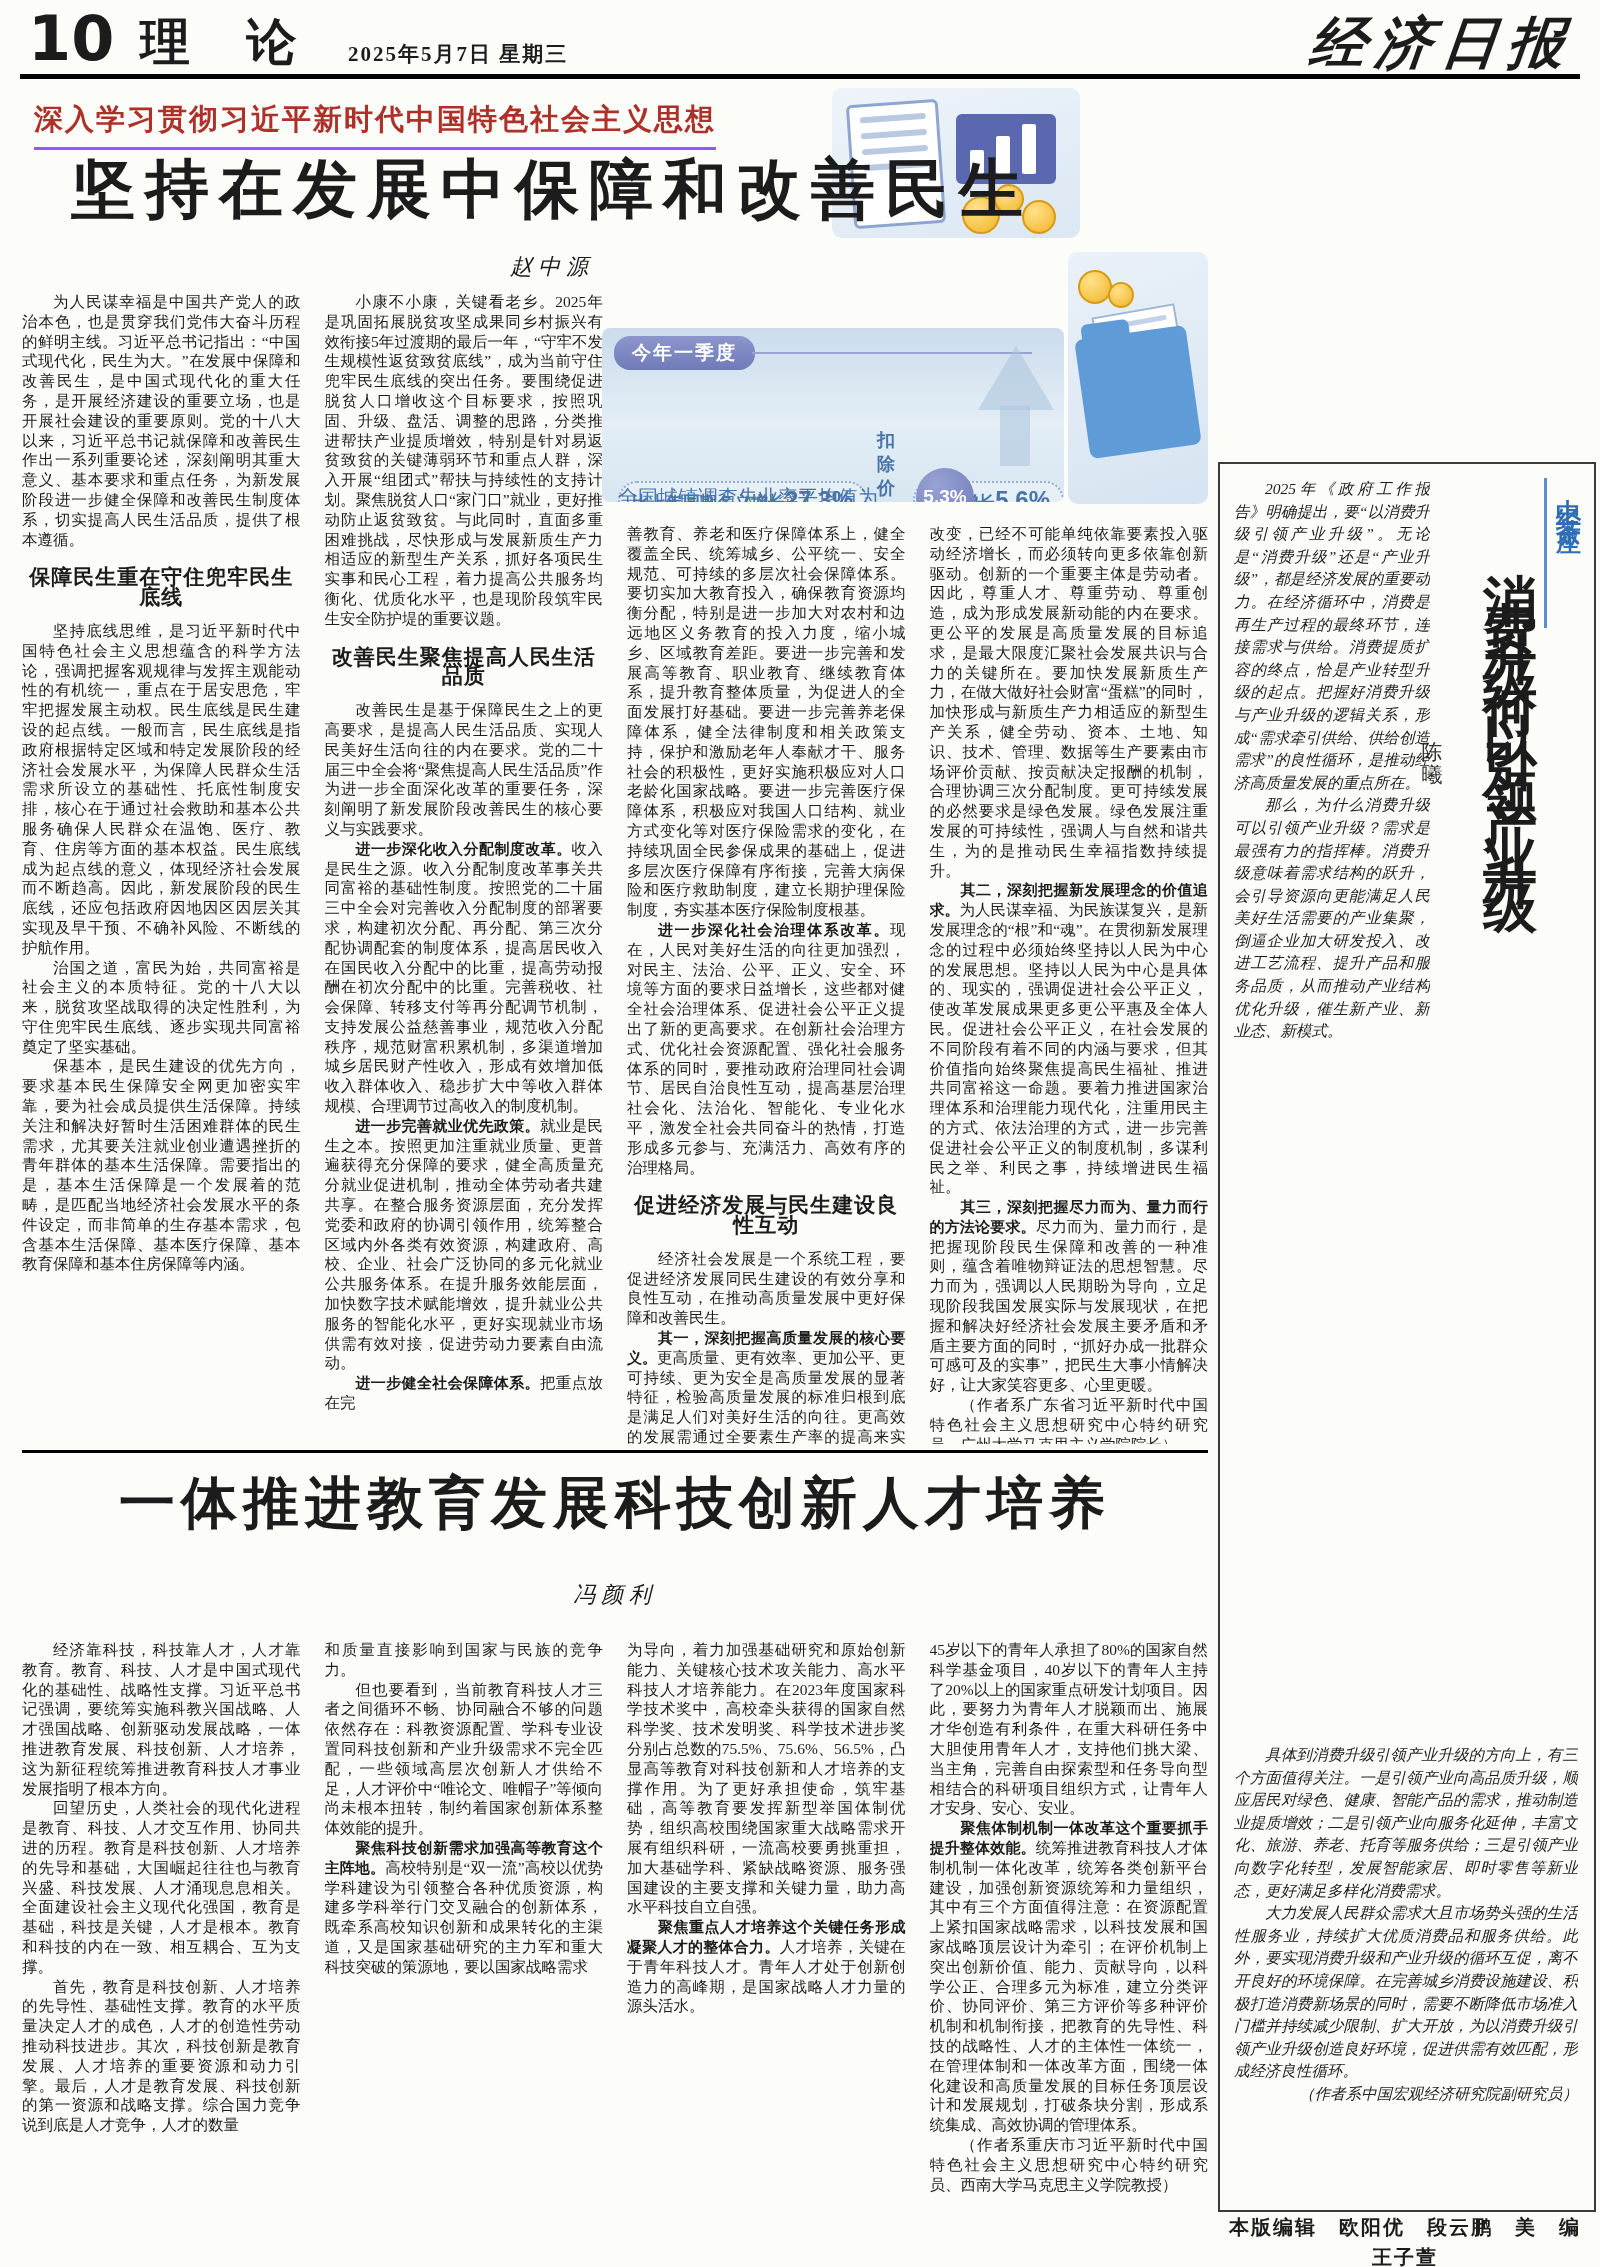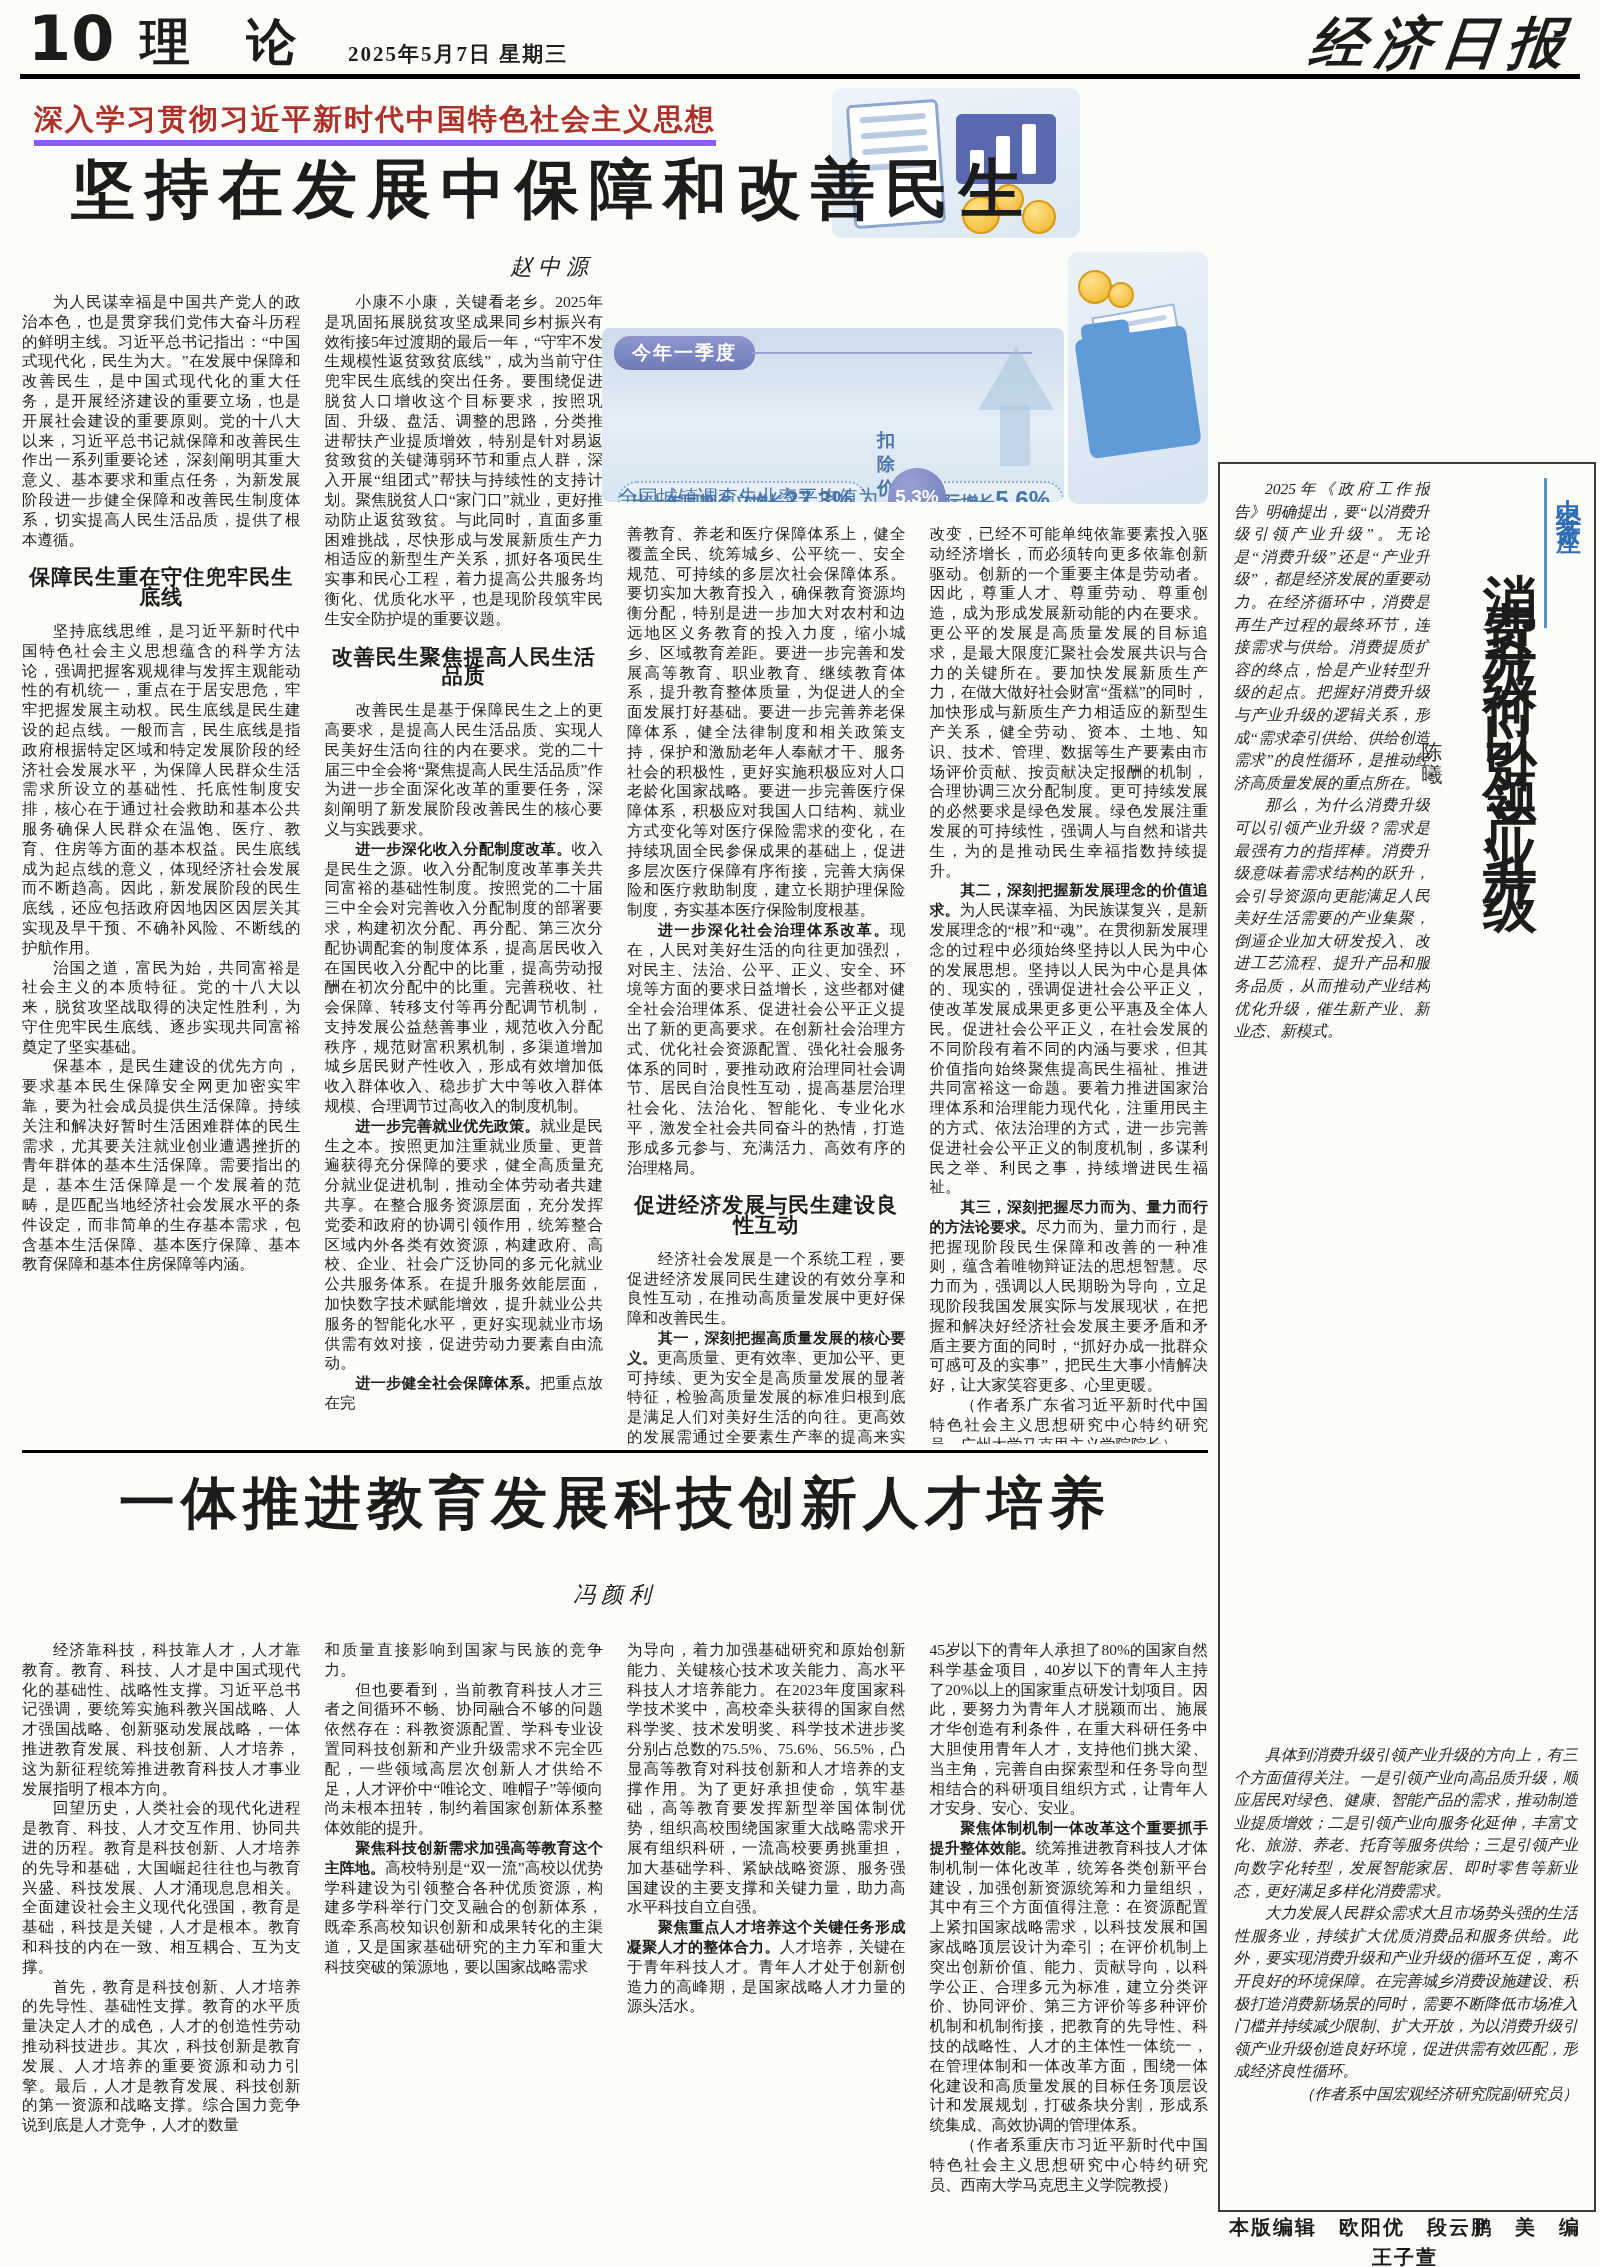--- a/index.html
+++ b/index.html
@@ -10,21 +10,21 @@
   
   .hdr-num{left:28px;top:8px;font-family:"DejaVu Sans",sans-serif;font-weight:bold;font-size:62px;line-height:62px;}
   .hdr-section{left:140px;top:14px;font-family:"Liberation Serif",serif;font-weight:900;font-size:50px;line-height:56px;letter-spacing:22px;}
   .hdr-date{left:348px;top:40px;font-size:21px;font-weight:bold;letter-spacing:2px;}
   .masthead{right:26px;top:6px;font-family:"DejaVu Serif",serif;font-style:italic;font-weight:bold;
             font-size:56px;letter-spacing:10px;transform:skewX(-6deg);}
   .rule-header{left:20px;top:74px;width:1560px;height:5px;background:#000;}
 
   
   .kicker{left:34px;top:100px;font-size:29px;font-weight:bold;color:#ad3129;
-          border-bottom:6px solid #8b5cf6;letter-spacing:2px;
+          padding-bottom:7px;border-bottom:3px solid #8b5cf6;letter-spacing:2px;
           font-family:"Liberation Serif",serif;}
 
   
   .headline1{left:22px;top:146px;width:1060px;text-align:center;font-family:"Liberation Sans",sans-serif;
              font-weight:900;font-size:64px;letter-spacing:10px;}
   .byline{width:1060px;text-align:center;font-size:22px;letter-spacing:6px;font-style:italic;}
   .byline1{left:22px;top:252px;}
   .headline2{left:22px;top:1466px;width:1186px;text-align:center;font-family:"Liberation Sans",sans-serif;
              font-weight:900;font-size:56px;letter-spacing:6px;}
   .byline2{left:22px;top:1580px;width:1186px;}
@@ -55,21 +55,21 @@
   .info-row1 .tri{color:#5b79b5;font-size:18px;}
   .info-row1 .val{font-size:42px;font-weight:bold;color:#4b5d92;line-height:40px;}
   .info-row1 .unit{font-size:18px;font-weight:bold;}
   .info-row2{position:absolute;left:16px;top:100px;display:flex;align-items:center;gap:10px;color:#4a74a8;}
   .pill{border:2px dotted #8fadce;border-radius:20px;padding:3px 12px;font-weight:bold;font-size:17px;white-space:nowrap;background:rgba(255,255,255,.35);}
   .pill .big{font-size:24px;}
   .info-mid{font-size:18px;font-weight:bold;}
   .info-row3{position:absolute;left:16px;top:140px;display:flex;align-items:center;gap:10px;color:#4a74a8;}
   .info-row3 .lbl{font-size:20px;font-weight:normal;}
   .circle{width:58px;height:58px;border-radius:50%;background:radial-gradient(circle at 35% 30%,#98a2d4,#6f7ab8);
-          color:#fff;font-weight:bold;font-size:19px;display:flex;align-items:center;justify-content:center;}
+          color:#fff;font-weight:bold;font-size:19px;display:flex;align-items:center;justify-content:center;margin-left:28px;}
   .info-arrow{position:absolute;right:10px;top:18px;width:0;height:0;opacity:.55;
               border-left:38px solid transparent;border-right:38px solid transparent;border-bottom:64px solid #a9c2dd;}
   .info-arrow2{position:absolute;right:34px;top:78px;width:30px;height:60px;background:#a9c2dd;opacity:.55;}
 
   
   .illo{border-radius:10px;}
   .illo1{left:832px;top:88px;width:248px;height:150px;background:linear-gradient(160deg,#eef4fa,#dbe7f3);}
   .doc{position:absolute;left:18px;top:14px;width:86px;height:118px;background:#fff;border:3px solid #8ea6cf;border-radius:6px;transform:rotate(-4deg);}
   .doc i{display:block;height:6px;background:#b9c9e2;margin:10px 10px 0;border-radius:3px;}
   .bars{position:absolute;left:124px;top:26px;width:100px;height:70px;background:#5a68b0;border-radius:6px;}

